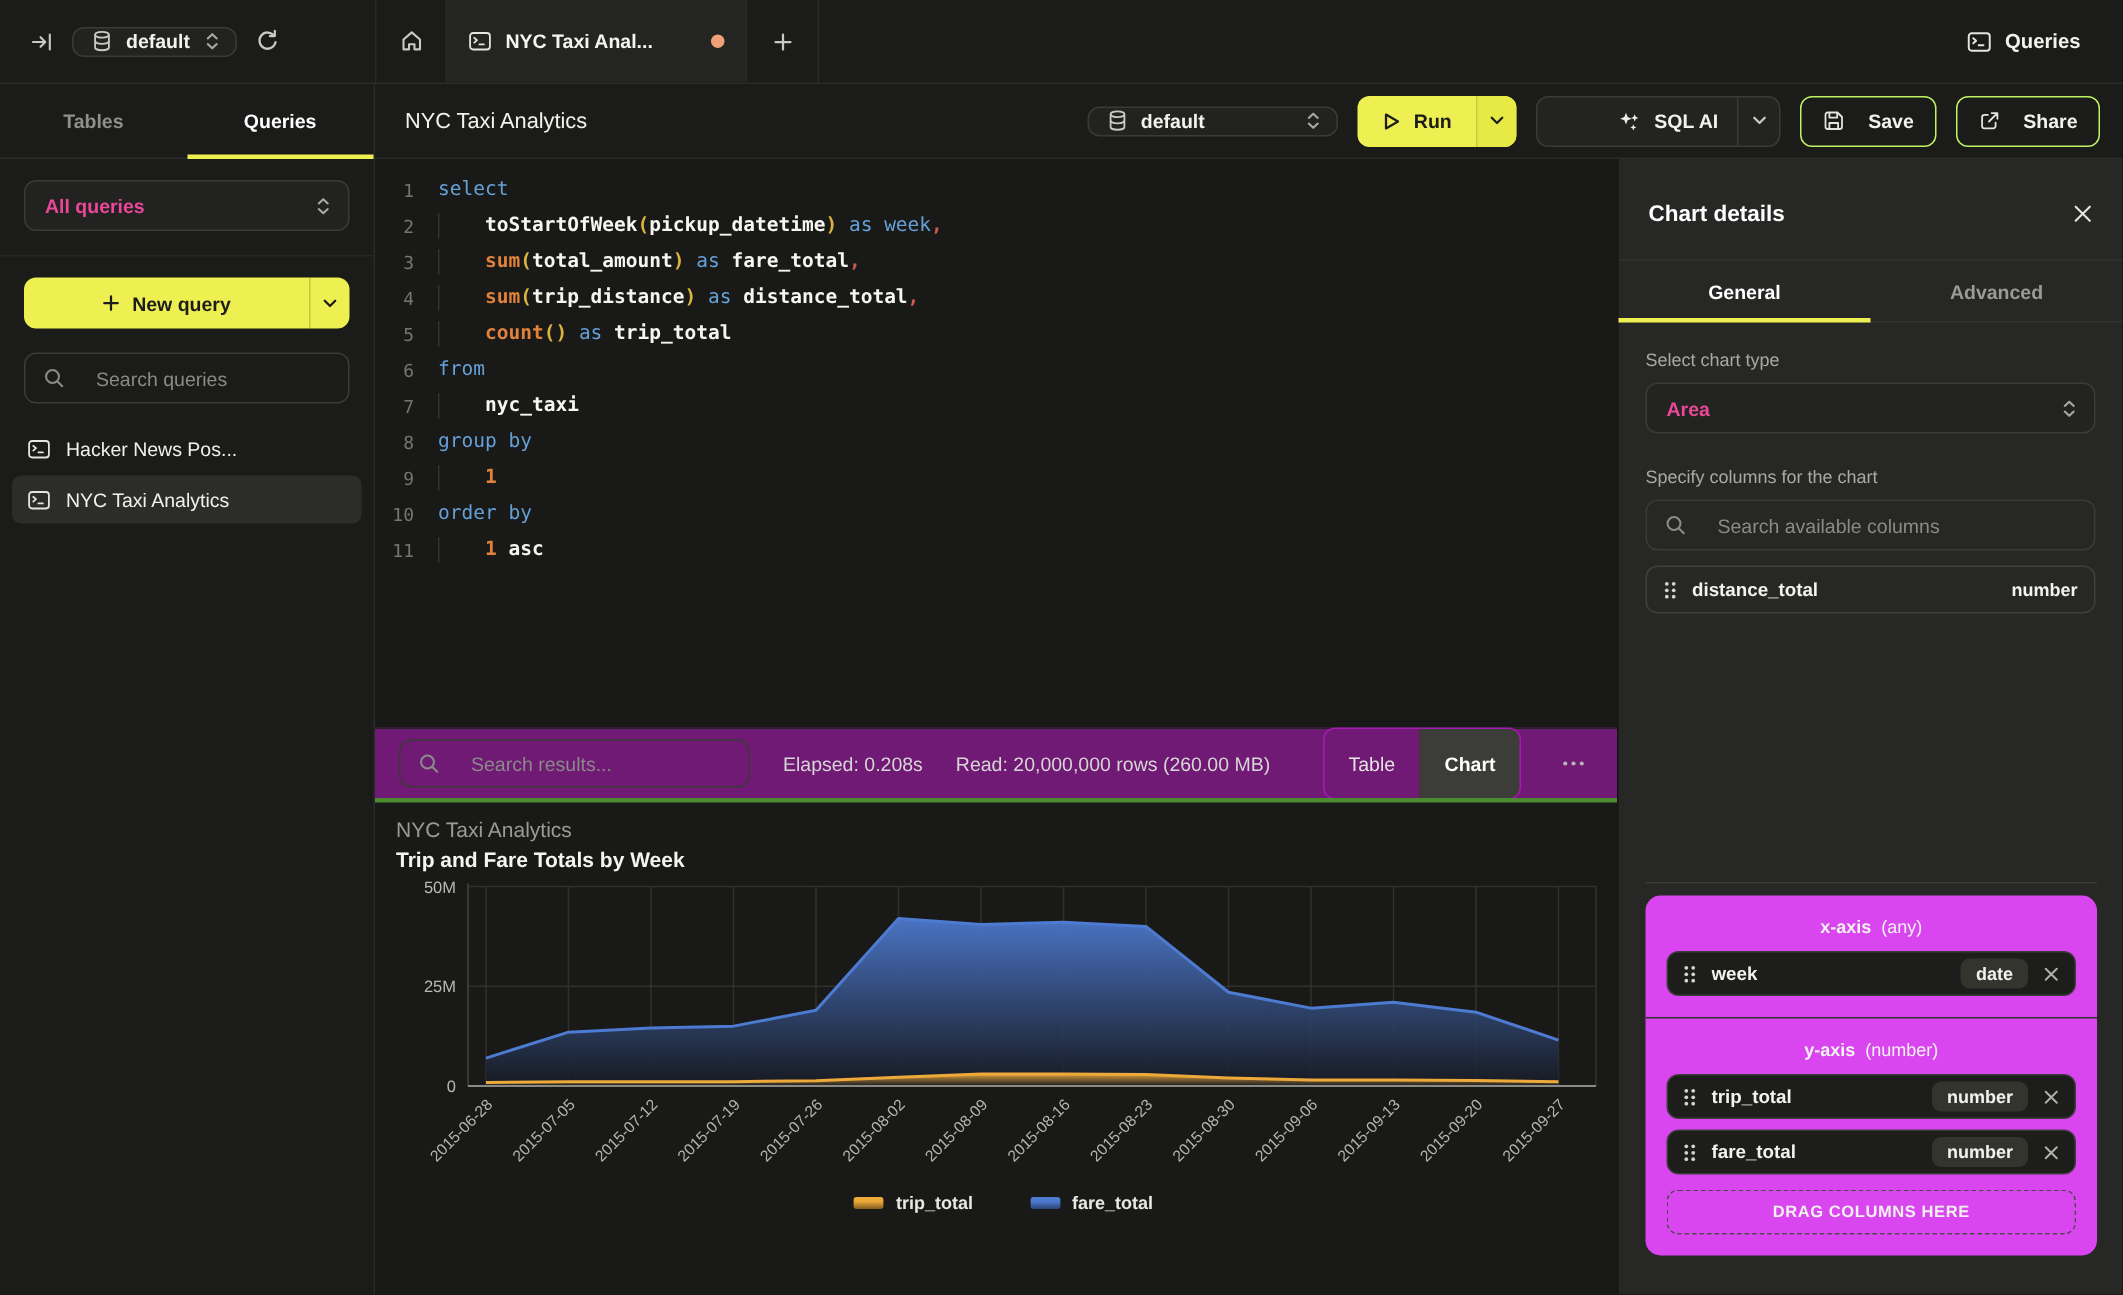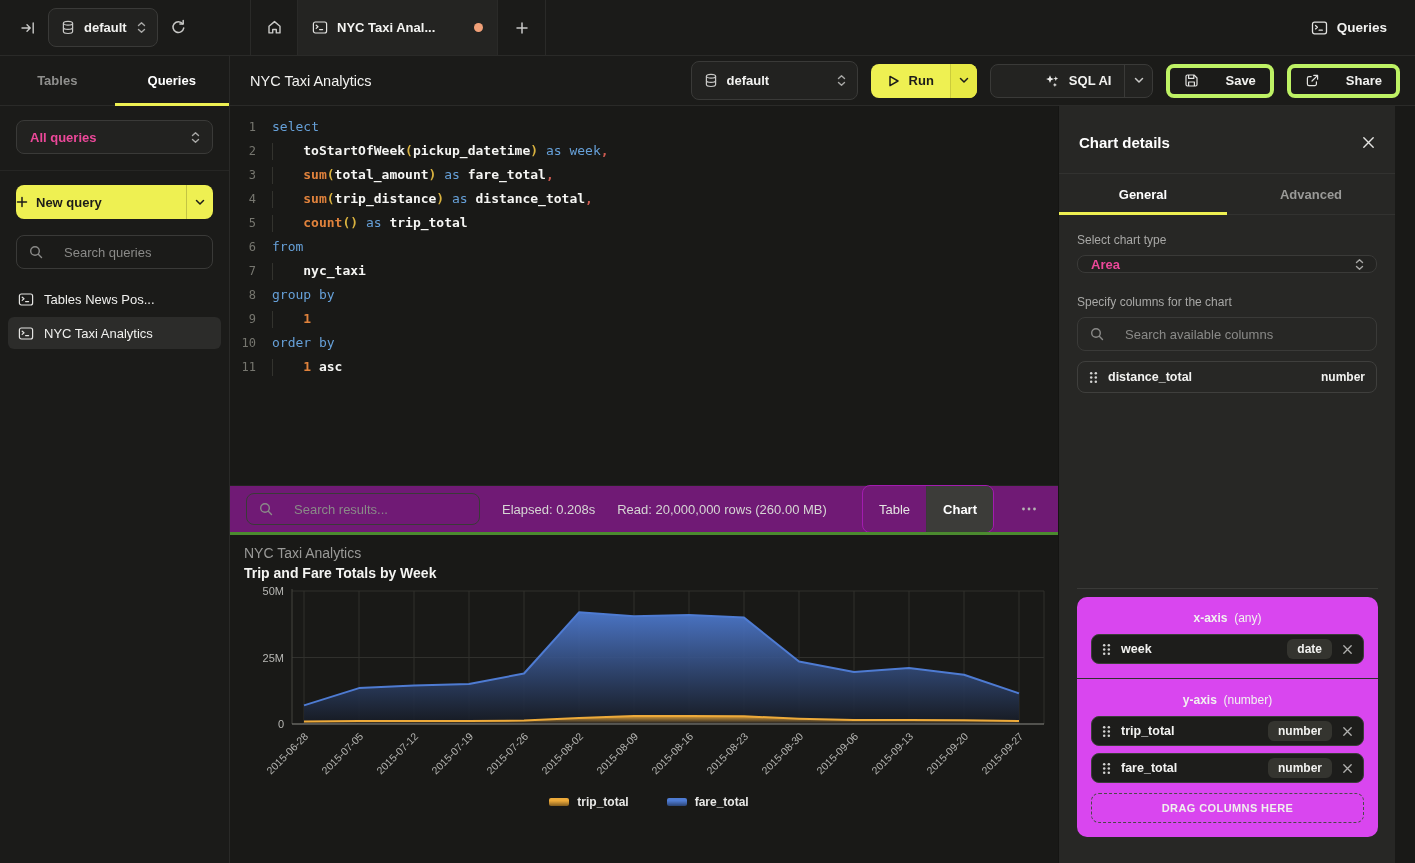--- a/index.html
+++ b/index.html
@@ -8,61 +8,61 @@
     background:#191917; color:#ececea;
     font-family:"Liberation Sans", sans-serif; font-size:13px;
     display:flex; flex-direction:column;
   }
   .icon { display:inline-flex; align-items:center; justify-content:center; flex:none; }
   svg { display:block; }
 
   
   .topbar { height:56px; flex:none; display:flex; align-items:stretch; border-bottom:1px solid #2a2a28; background:#1b1b19; }
   .topbar-left { width:250px; flex:none; display:flex; align-items:center; gap:12px; padding:0 14px 0 20px; }
-  .db-pill { display:flex; align-items:center; gap:9px; height:39px; padding:0 10px 0 12px; border:1px solid #3a3a38; border-radius:8px; background:#222220; cursor:pointer; }
+  .db-pill { display:flex; align-items:center; gap:9px; height:20px; padding:0 10px 0 12px; border:1px solid #3a3a38; border-radius:8px; background:#222220; cursor:pointer; }
   .db-pill .val { font-weight:600; color:#f2f2f0; }
   .tabstrip { flex:1; display:flex; align-items:stretch; border-left:1px solid #2a2a28; }
   .home-cell { width:47px; display:flex; align-items:center; justify-content:center; border-right:1px solid #2a2a28; cursor:pointer; }
   .tab { width:200px; display:flex; align-items:center; gap:9px; padding:0 14px; background:#242422; border-right:1px solid #2a2a28; cursor:pointer; }
   .tab-label { color:#f4f4f2; font-weight:600; white-space:nowrap; overflow:hidden; flex:1; }
   .tab-dot { width:9px; height:9px; border-radius:50%; background:#f0a078; }
   .plus-cell { width:48px; display:flex; align-items:center; justify-content:center; color:#c9c9c7; cursor:pointer; border-right:1px solid #2a2a28; }
   .topbar-right { margin-left:auto; display:flex; align-items:center; gap:9px; padding-right:28px; cursor:pointer; }
   .topbar-right .lbl { font-weight:600; font-size:13.5px; color:#f2f2f0; }
 
   
   .main-row { flex:1; display:flex; min-height:0; }
 
   
-  .sidebar { width:230px; flex:none; display:flex; flex-direction:column; border-right:1px solid #2a2a28; background:#1b1b19; }
+  .sidebar { width:250px; flex:none; display:flex; flex-direction:column; border-right:1px solid #2a2a28; background:#1b1b19; }
   .side-tabs { height:50px; flex:none; display:flex; border-bottom:1px solid #2a2a28; }
   .side-tab { flex:1; display:flex; align-items:center; justify-content:center; color:#8f8f8d; font-weight:600; cursor:pointer; position:relative; }
   .side-tab.active { color:#fff; }
   .side-tab.active::after { content:""; position:absolute; left:0; right:0; bottom:-1px; height:3px; background:#eef052; }
   .side-filter-wrap { padding:14px 16px 16px; border-bottom:1px solid #262624; }
   .select-box { display:flex; align-items:center; justify-content:space-between; height:34px; padding:0 11px 0 13px; border:1px solid #3a3a38; border-radius:8px; background:#222220; cursor:pointer; }
   .select-box .val { color:#ec4899; font-weight:600; }
   .newquery-wrap { padding:14px 16px 0; }
   .btn-newquery { display:flex; align-items:stretch; height:34px; border-radius:8px; overflow:hidden; background:#eef052; color:#1c1c1a; cursor:pointer; }
-  .btn-newquery .main { flex:1; display:flex; align-items:center; justify-content:flex-start; gap:8px; font-weight:700; }
+  .btn-newquery .main { flex:1; display:flex; align-items:center; justify-content:center; gap:8px; font-weight:700; }
   .btn-newquery .arrow { width:27px; display:flex; align-items:center; justify-content:center; border-left:1px solid rgba(0,0,0,.18); }
   .side-search-wrap { padding:16px 16px 10px; }
   .search-box { display:flex; align-items:center; gap:21px; height:34px; padding:0 12px; border:1px solid #3a3a38; border-radius:8px; background:transparent; }
   .search-box input { flex:1; background:transparent; border:none; outline:none; color:#e8e8e6; font-family:"Liberation Sans",sans-serif; font-size:13px; min-width:0; }
   .search-box input::placeholder { color:#8a8a88; }
   .query-list { padding:4px 8px; display:flex; flex-direction:column; gap:2px; }
   .query-item { display:flex; align-items:center; gap:10px; height:32px; padding:0 10px; border-radius:6px; color:#f0f0ee; cursor:pointer; white-space:nowrap; }
   .query-item.active { background:#2c2c2a; }
   .query-item .q-label { overflow:hidden; text-overflow:ellipsis; }
 
   
   .content { flex:1; display:flex; flex-direction:column; min-width:0; }
   .content-header { height:50px; flex:none; display:flex; align-items:center; gap:13px; padding:0 15px 0 20px; border-bottom:1px solid #2a2a28; background:#1b1b19; }
   .content-title { font-size:14.5px; color:#f2f2f0; margin-right:auto; }
-  .btn { display:flex; align-items:center; gap:26px; height:34px; padding:0 14px; border:4px solid #bef264; border-radius:8px; background:transparent; color:#f2f2f0; font-weight:600; cursor:pointer; }
+  .btn { display:flex; align-items:center; gap:15px; height:34px; padding:0 14px; border:1px solid #bef264; border-radius:8px; background:transparent; color:#f2f2f0; font-weight:600; cursor:pointer; }
   .btn-run { display:flex; align-items:stretch; height:34px; border-radius:8px; overflow:hidden; background:#eef052; color:#1c1c1a; cursor:pointer; }
   .btn-run .main { display:flex; align-items:center; gap:9px; padding:0 16px; font-weight:700; }
   .btn-run .arrow { width:27px; display:flex; align-items:center; justify-content:center; background:#e7e944; border-left:1px solid rgba(0,0,0,.12); }
   .btn-sqlai { display:flex; align-items:stretch; height:34px; border:1px solid #3a3a38; border-radius:8px; overflow:hidden; background:#232321; cursor:pointer;padding-left:40px; }
   .btn-sqlai .main { display:flex; align-items:center; gap:9px; padding:0 13px; font-weight:600; color:#f2f2f0; }
   .btn-sqlai .arrow { width:28px; display:flex; align-items:center; justify-content:center; border-left:1px solid #3a3a38; }
 
   .content-body { flex:1; display:flex; min-height:0; }
   .editor-col { width:828px; flex:none; display:flex; flex-direction:column; min-width:0; background:#191917; }
 
@@ -103,21 +103,21 @@
   
   .right-panel { width:337px; flex:none; display:flex; flex-direction:column; background:#272725; border-left:1px solid #151513; }
   .panel-header { flex:none; display:flex; align-items:center; justify-content:space-between; padding:28px 20px 22px 20px; }
   .panel-header .ttl { font-size:15px; font-weight:700; color:#fff; }
   .panel-tabs { flex:none; height:42px; display:flex; border-top:1px solid #323230; border-bottom:1px solid #323230; }
   .panel-tab { flex:1; display:flex; align-items:center; justify-content:center; color:#9a9a98; font-weight:600; cursor:pointer; position:relative; }
   .panel-tab.active { color:#fff; }
   .panel-tab.active::after { content:""; position:absolute; left:0; right:0; bottom:-1px; height:3px; background:#eef052; }
   .panel-body { flex:1; position:relative; padding:18px; min-height:0; }
   .field-label { color:#a8a8a6; font-size:12px; margin-bottom:8px; }
-  .panel-select { height:18px; background:#232321; }
+  .panel-select { height:34px; background:#232321; }
   .spec-label { margin-top:22px; }
   .col-row { display:flex; align-items:center; gap:10px; height:32px; padding:0 11px; border:1px solid #3f3f3d; border-radius:8px; margin-top:10px; background:transparent; }
   .col-name { font-weight:700; font-size:12.5px; color:#f2f2f0; flex:1; white-space:nowrap; overflow:hidden; }
   .col-type-plain { font-weight:700; font-size:12px; color:#f2f2f0; }
   .type-pill { background:#34342f; border-radius:6px; padding:3px 10px; font-weight:700; font-size:12px; color:#f2f2f0; }
   .axis-block { position:absolute; left:18px; right:17px; top:373px; }
   .axis-divider { height:1px; background:#3a3a38; margin-bottom:8px; }
   .axis-container { background:#d946ef; border-radius:10px; padding:0 0 14px; }
   .axis-section { padding:12px 14px 0; }
   .axis-section + .axis-section { border-top:1px solid #32322f; margin-top:14px; }
@@ -239,21 +239,21 @@
       </div>
     </div>
     <div class="query-list" id="query-list">
         <div class="query-item">
      <span class="icon">
             <svg width="16" height="15" viewBox="0 0 16 15" fill="none" stroke="#e4e4e2" stroke-width="1.2" stroke-linecap="round" stroke-linejoin="round">
               <rect x="1.4" y="2" width="13.2" height="11" rx="2"></rect>
               <path d="M4.2 5.2 6 6.8 4.2 8.4M7.6 9.6h3"></path>
             </svg>
           </span>
-     <span class="q-label">Tables News Pos...</span>
+     <span class="q-label">Hacker News Pos...</span>
    </div>
         <div class="query-item active">
      <span class="icon">
             <svg width="16" height="15" viewBox="0 0 16 15" fill="none" stroke="#e4e4e2" stroke-width="1.2" stroke-linecap="round" stroke-linejoin="round">
               <rect x="1.4" y="2" width="13.2" height="11" rx="2"></rect>
               <path d="M4.2 5.2 6 6.8 4.2 8.4M7.6 9.6h3"></path>
             </svg>
           </span>
      <span class="q-label">NYC Taxi Analytics</span>
    </div>

